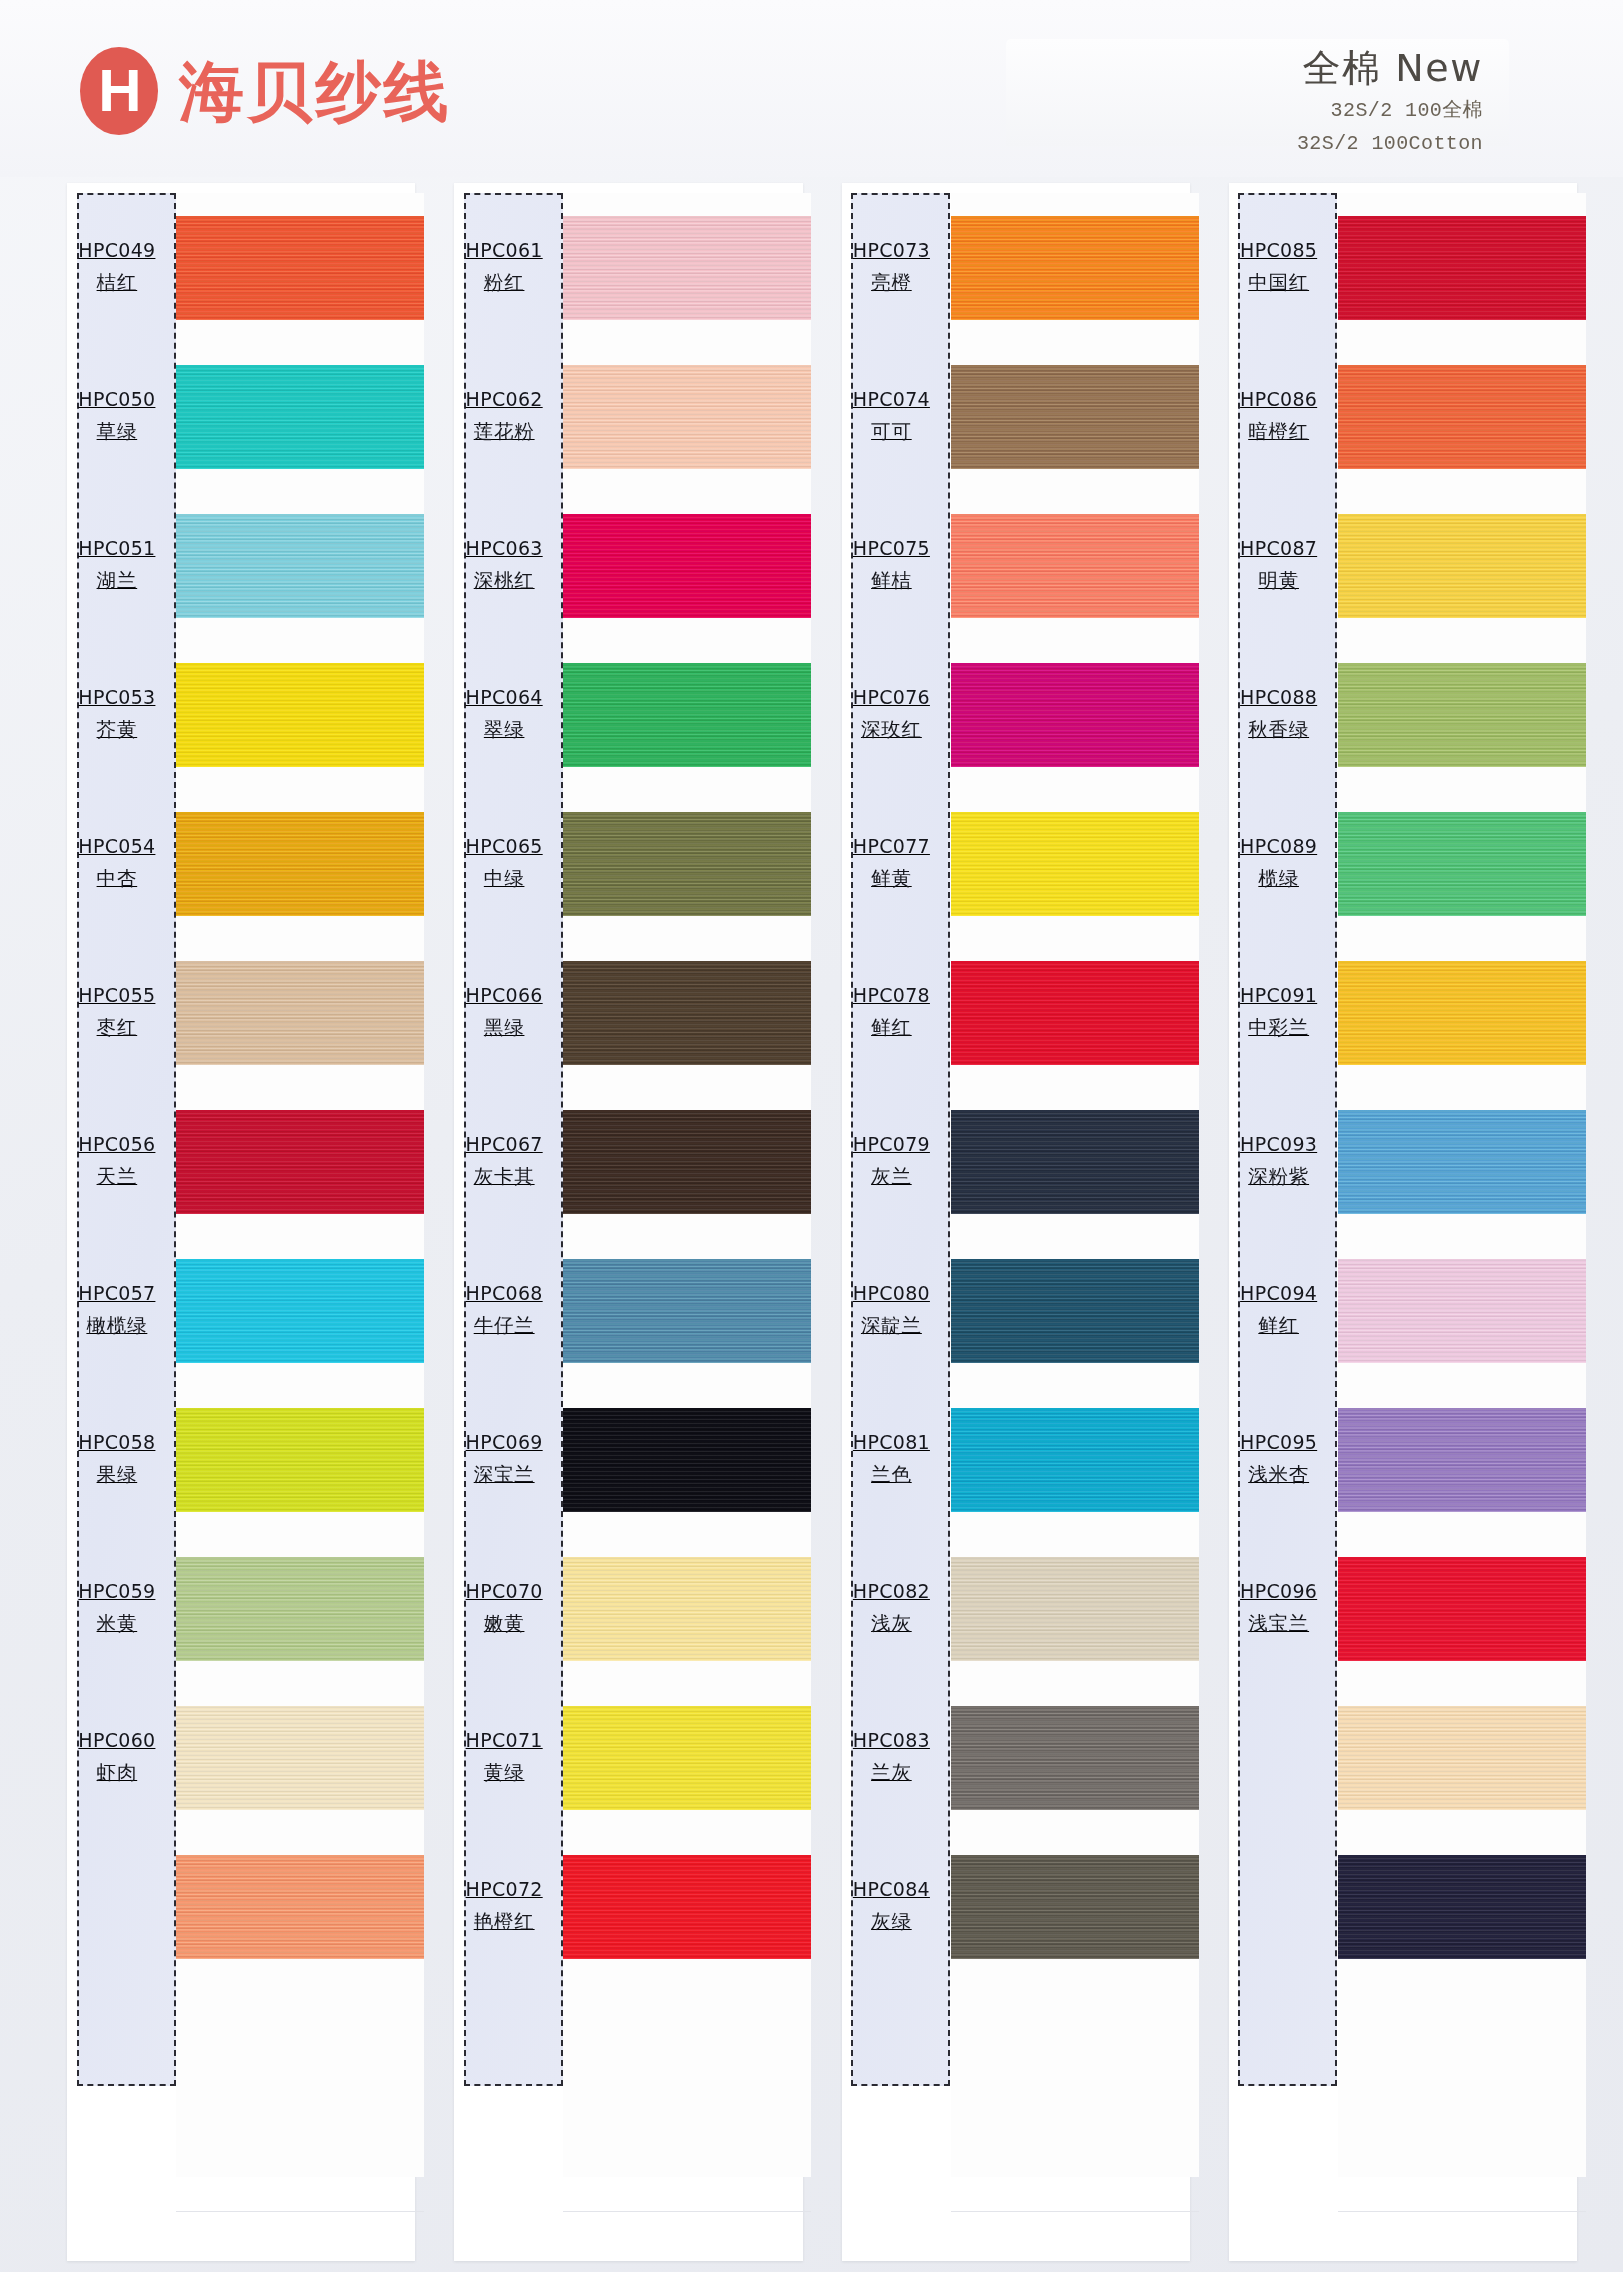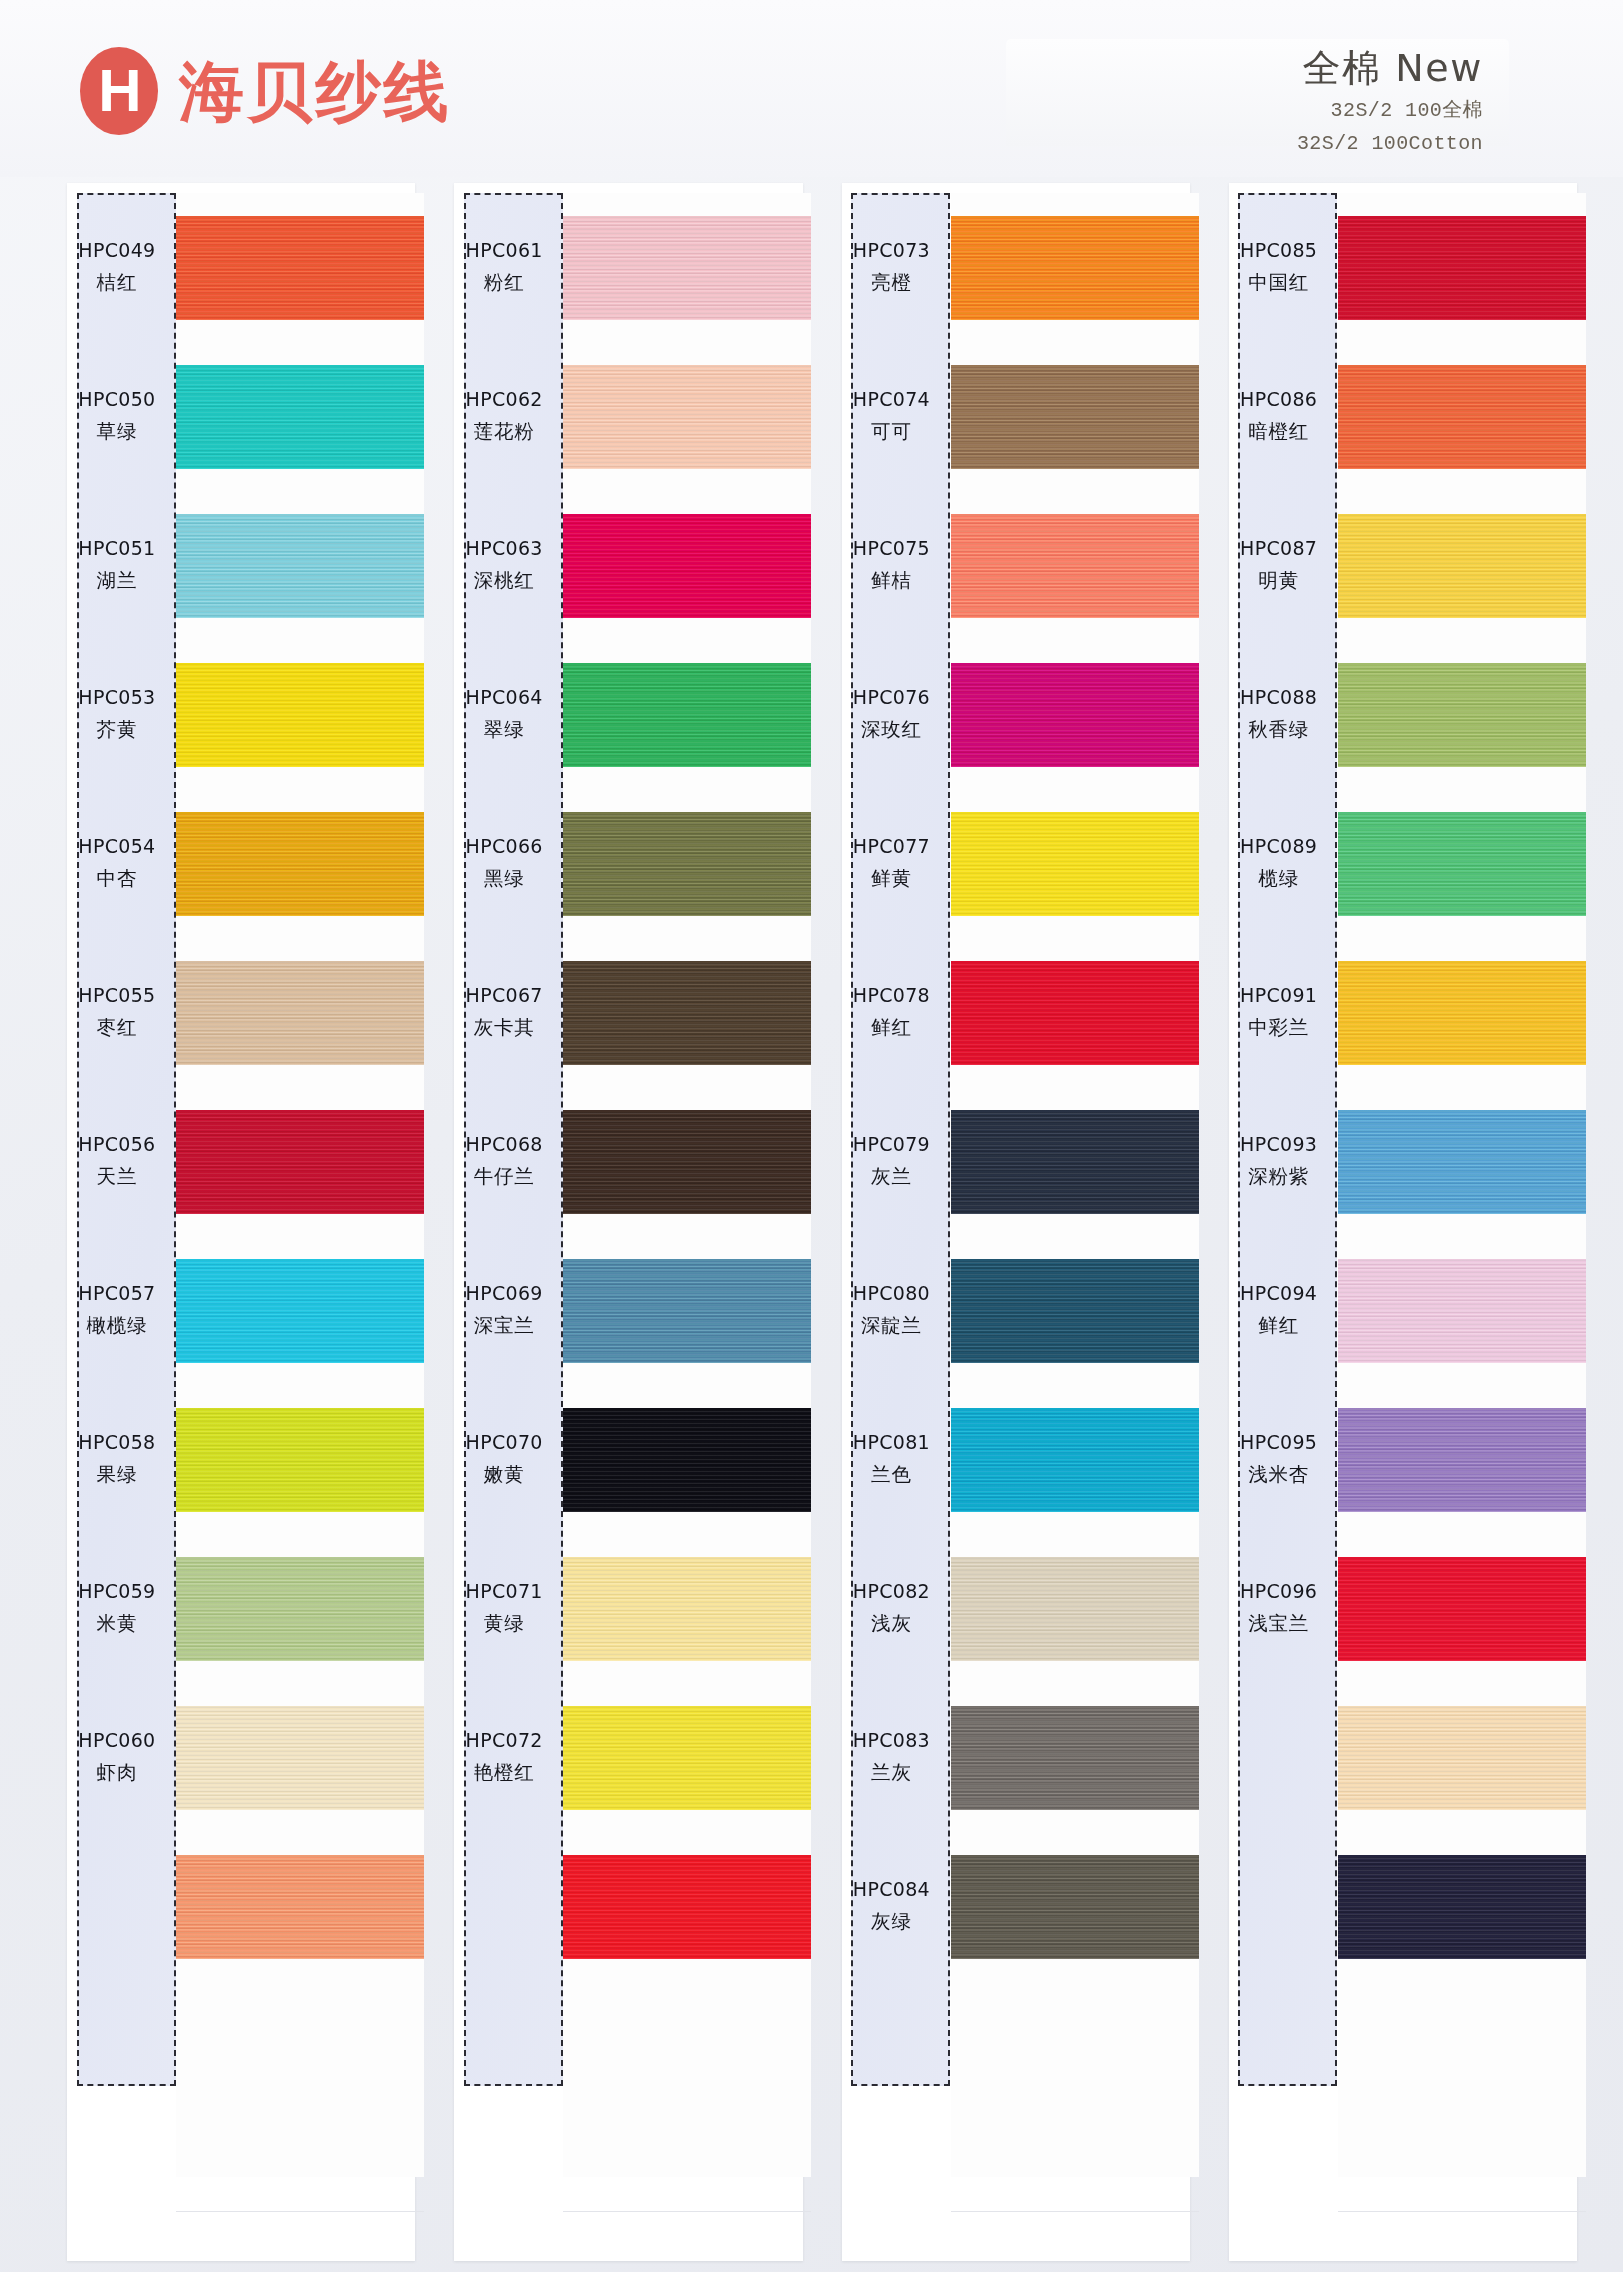--- a/index.html
+++ b/index.html
@@ -182,20 +182,21 @@
   }
 
   
   .labels {
     position: absolute;
     top: 9.7px;
     left: 9.7px;
     width: 82px;
     height: 1984px;
     pointer-events: none;
+    text-decoration: underline;
   }
   .label-cell {
     height: 149px;
     display: flex;
     flex-direction: column;
     align-items: center;
     justify-content: center;
     text-align: center;
     line-height: 1.28;
     color: #15161c;
@@ -388,20 +389,24 @@
           </div>
           <div class="label-cell">
             <div class="label-code">HPC063</div>
             <div class="label-name">深桃红</div>
           </div>
           <div class="label-cell">
             <div class="label-code">HPC064</div>
             <div class="label-name">翠绿</div>
           </div>
           <div class="label-cell">
+            <div class="label-code">HPC065</div>
+            <div class="label-name">中绿</div>
+          </div>
+          <div class="label-cell">
             <div class="label-code">HPC066</div>
             <div class="label-name">黑绿</div>
           </div>
           <div class="label-cell">
             <div class="label-code">HPC067</div>
             <div class="label-name">灰卡其</div>
           </div>
           <div class="label-cell">
             <div class="label-code">HPC068</div>
             <div class="label-name">牛仔兰</div>

